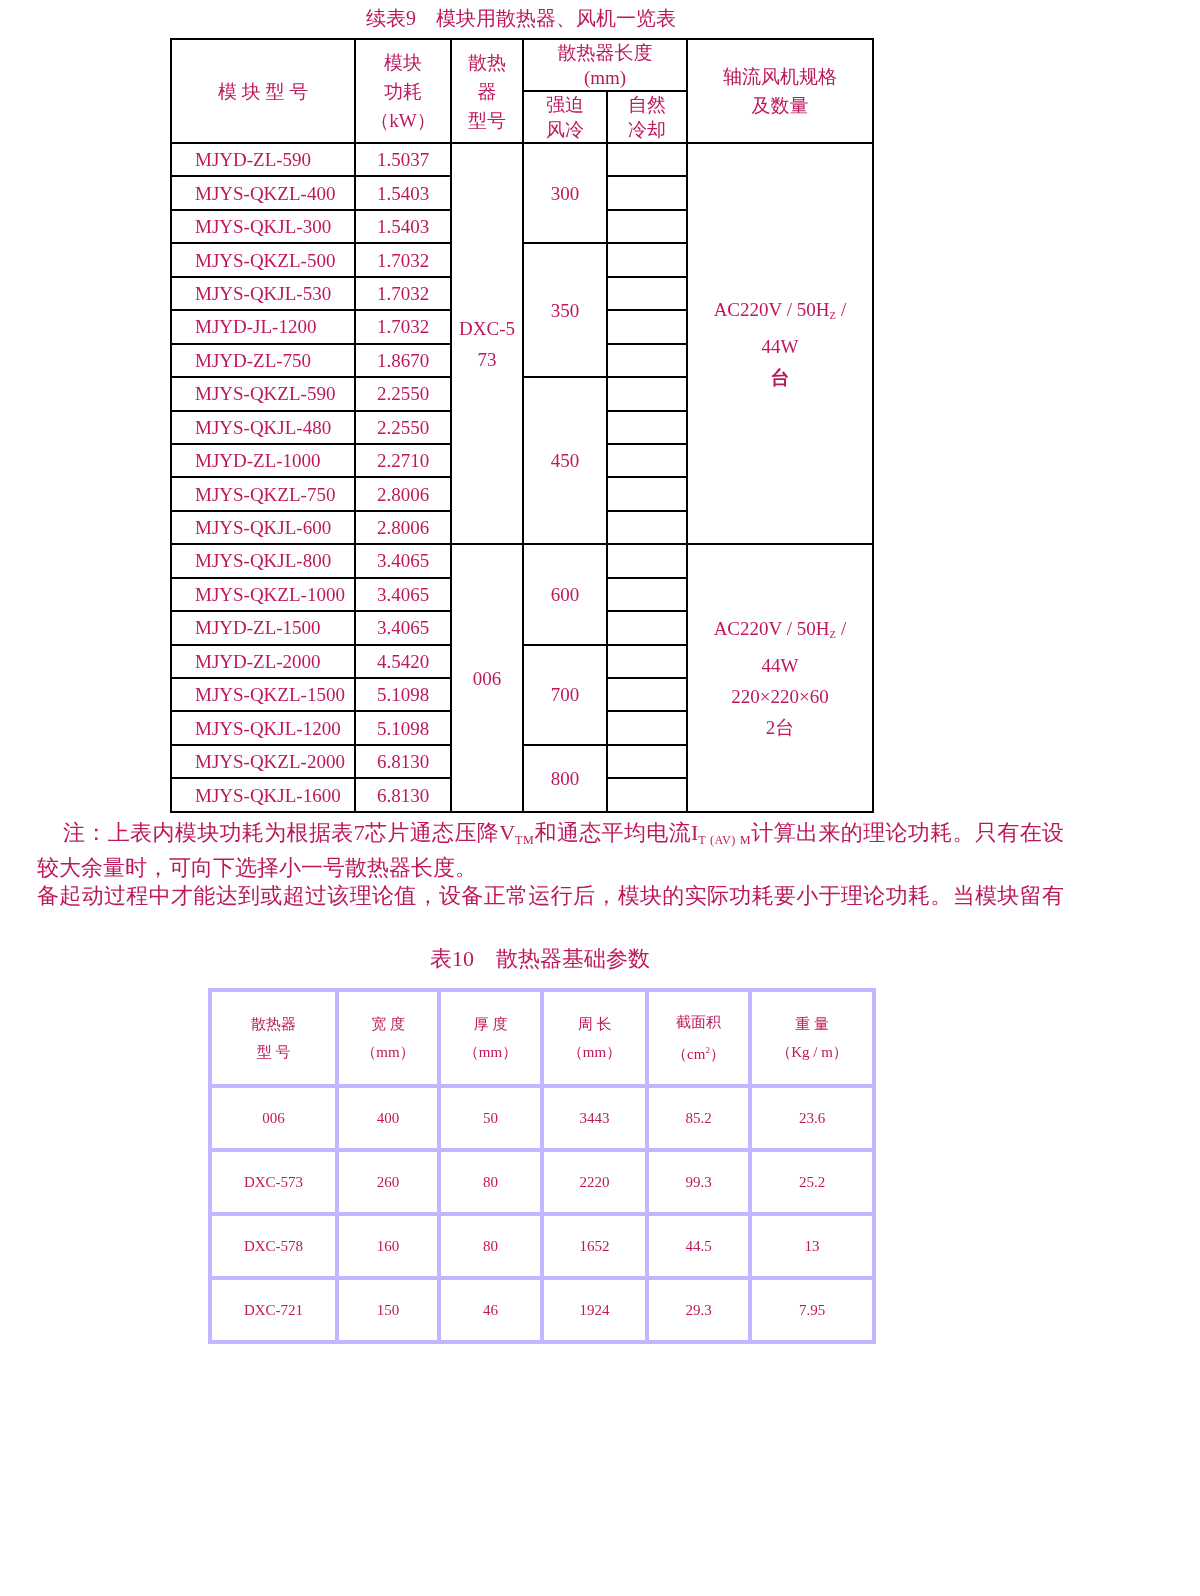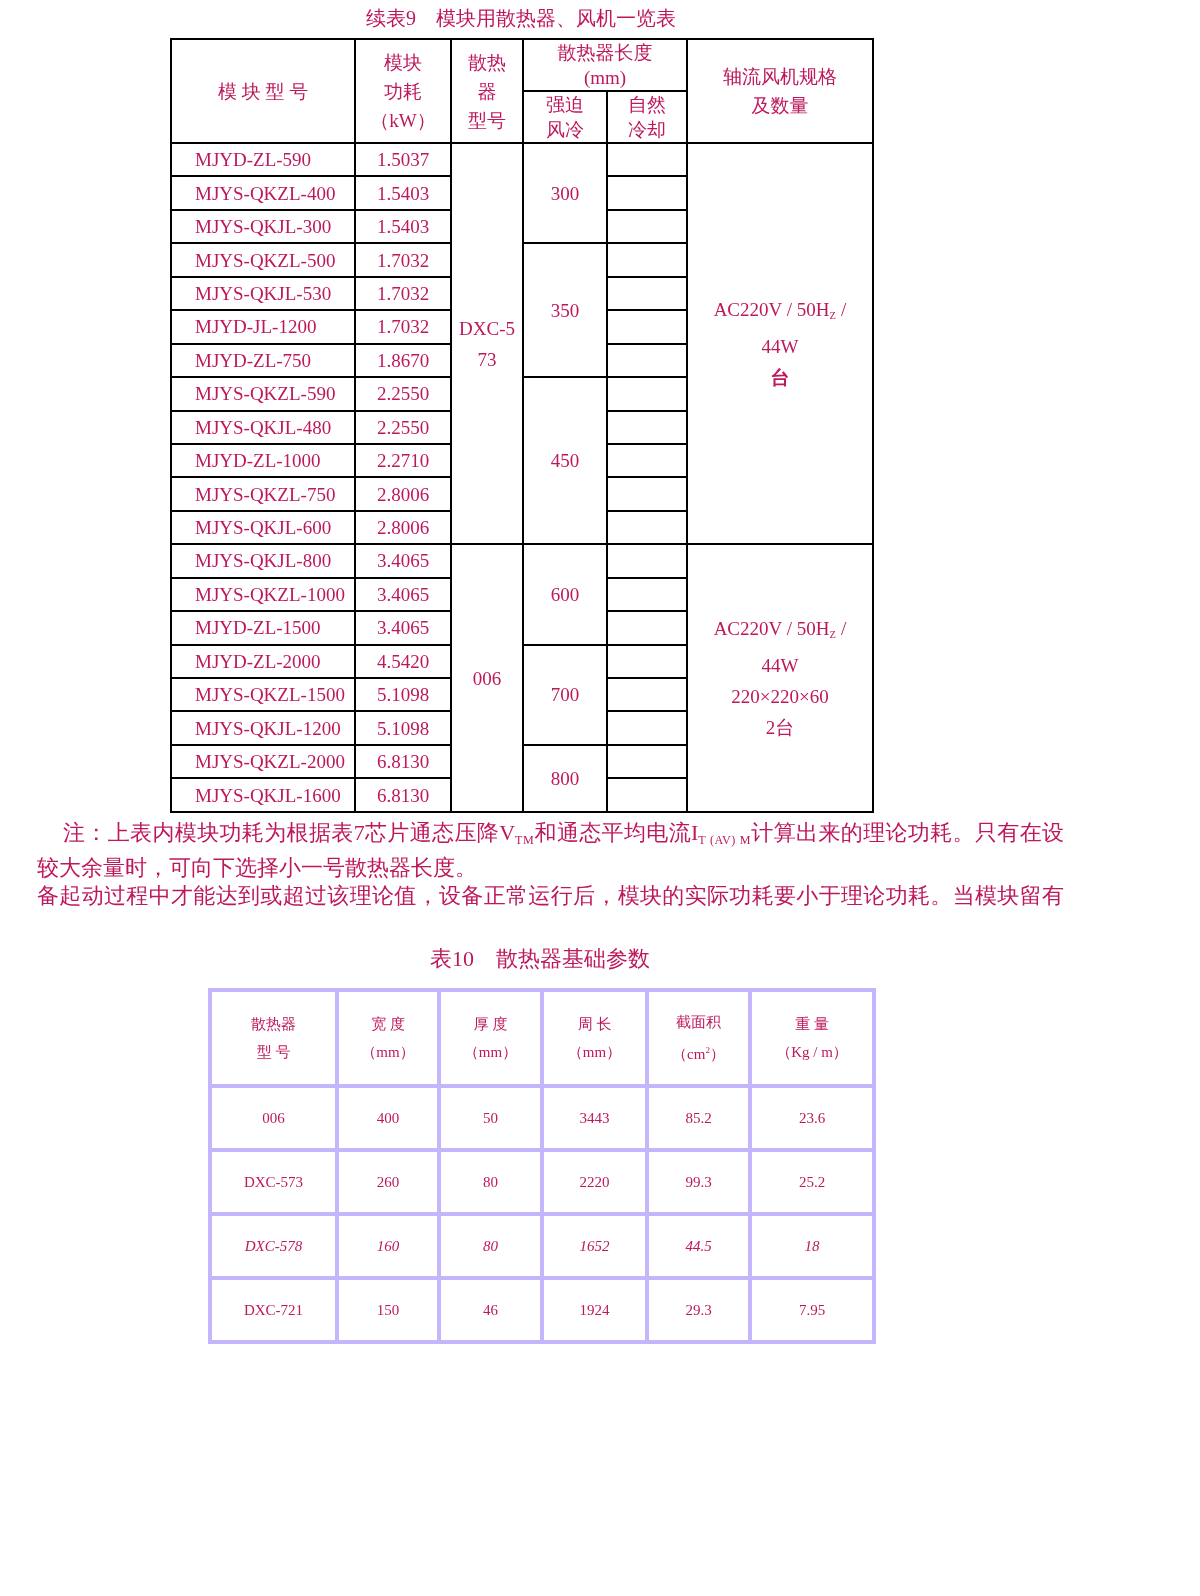--- a/index.html
+++ b/index.html
@@ -232,27 +232,27 @@
           <td>23.6</td>
         </tr>
         <tr style="height: 34px;">
           <td>DXC-573</td>
           <td>260</td>
           <td>80</td>
           <td>2220</td>
           <td>99.3</td>
           <td>25.2</td>
         </tr>
-        <tr style="height: 37px; font-style: italic;">
+        <tr style="height: 37px;">
           <td>DXC-578</td>
           <td>160</td>
           <td>80</td>
           <td>1652</td>
           <td>44.5</td>
-          <td>18</td>
+          <td>13</td>
         </tr>
         <tr style="height: 40px; border-radius: 9px;">
           <td>DXC-721</td>
           <td>150</td>
           <td>46</td>
           <td>1924</td>
           <td>29.3</td>
           <td>7.95</td>
         </tr>
       </tbody>

